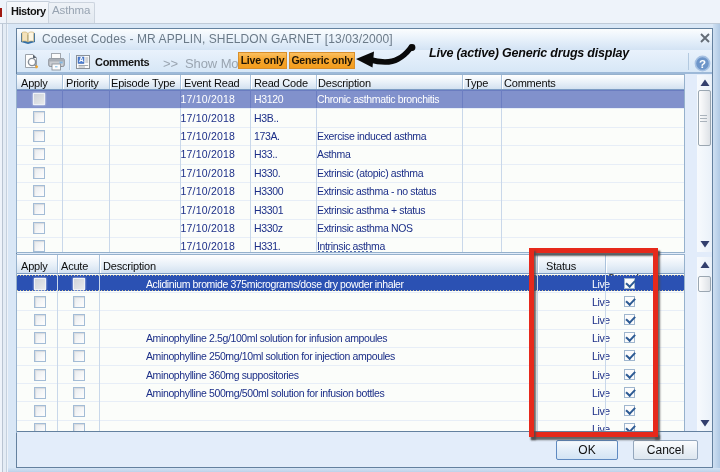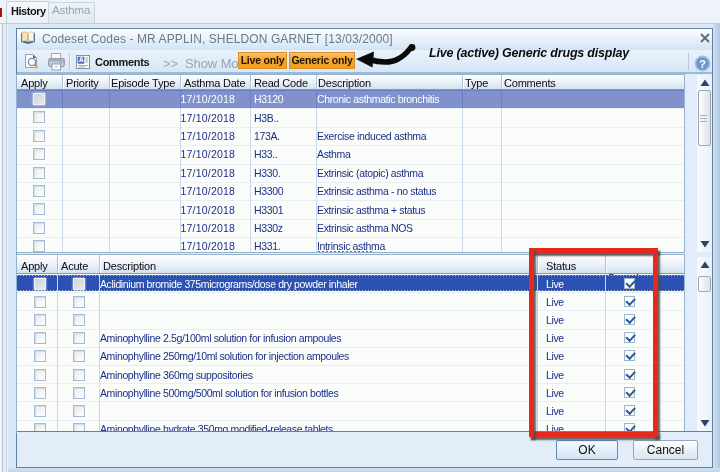--- a/index.html
+++ b/index.html
@@ -7,21 +7,21 @@
 .abs{position:absolute;}
 .cb{position:absolute;width:10px;height:10px;border:1px solid #a3bcd6;
  background:linear-gradient(135deg,#e7eaed 0%,#f6f7f8 60%,#fdfdfd 100%);
  box-shadow:inset 1px 1px 1px #d7dade;}
 .cbk{position:absolute;width:9px;height:9px;border:1px solid #9fb6ce;background:#fcfcfc;}
 .cbsel{position:absolute;width:10px;height:10px;border:1px solid #eef1f6;background:linear-gradient(135deg,#cfd3d9 0%,#dde0e4 60%,#e8eaec 100%);box-shadow:0 0 2px rgba(255,255,255,0.9);}
 .cbk:after{content:"";position:absolute;left:1px;top:1px;width:6.5px;height:3.5px;
  border-left:2px solid #2c5a93;border-bottom:2px solid #2c5a93;transform:rotate(-47deg);}
 .hdrtxt{position:absolute;font-size:11px;color:#0c0c0c;letter-spacing:-0.2px;}
 .celltxt{position:absolute;font-size:10.5px;letter-spacing:-0.35px;color:#1c2f88;white-space:nowrap;}
-.lcell{letter-spacing:-0.38px;}
+.lcell{letter-spacing:-0.38px;margin-left:46px;}
 .dcell{letter-spacing:0.2px;}
 .wtxt{color:#fff;}
 .vline{position:absolute;width:1px;background:#c9d8ea;}
 </style></head><body>
 
 <div class="abs" style="left:0;top:0;width:720px;height:24px;background:#eef3fa;"></div>
 <div class="abs" style="left:0;top:8px;width:2px;height:9px;background:#a01810;"></div>
 <div class="abs" style="left:6px;top:1px;width:42px;height:21px;background:linear-gradient(#f6f8fb,#eaeff5);border:1px solid #c6cfda;border-bottom:none;border-radius:2px 2px 0 0;"></div>
 <div class="abs" style="left:48px;top:2px;width:45px;height:20px;background:linear-gradient(#eef2f7,#e2e8f0);border:1px solid #ccd4de;border-bottom:none;border-radius:2px 2px 0 0;"></div>
 <div class="abs" style="left:11px;top:5px;font-size:11px;font-weight:bold;color:#111;letter-spacing:-0.45px;">History</div>
@@ -88,21 +88,21 @@
 <path d="M16 17.5 C30 21.5 38 21 45 17 C52 13.5 56 8 58 5.5" fill="none" stroke="#0a0a0a" stroke-width="5.5" stroke-linecap="round"></path>
 <circle cx="59" cy="5.5" r="3.4" fill="#0a0a0a"></circle>
 <path d="M3 17 L21 9.5 L19.5 25.5 Z" fill="#0a0a0a"></path>
 </svg>
 <div class="abs" style="left:429px;top:46px;font-size:12.5px;font-weight:bold;font-style:italic;color:#0a0a0a;letter-spacing:-0.2px;">Live (active) Generic drugs display</div>
 <div class="abs" style="left:16px;top:74px;width:669px;height:179px;background:#fbfdfa;border:1px solid #96b1cc;box-sizing:border-box;"></div>
 <div class="abs" style="left:17px;top:75px;width:667px;height:15px;background:linear-gradient(#ffffff,#e8f0f8 55%,#d3e1f0);border-bottom:1px solid #7d9cc4;box-sizing:border-box;"></div>
 <div class="hdrtxt" style="left:21px;top:77px;">Apply</div>
 <div class="hdrtxt" style="left:66px;top:77px;">Priority</div>
 <div class="hdrtxt" style="left:111px;top:77px;">Episode Type</div>
-<div class="hdrtxt" style="left:184px;top:77px;">Asthma Date</div>
+<div class="hdrtxt" style="left:184px;top:77px;">Event Read</div>
 <div class="hdrtxt" style="left:254px;top:77px;">Read Code</div>
 <div class="hdrtxt" style="left:318px;top:77px;">Description</div>
 <div class="hdrtxt" style="left:465px;top:77px;">Type</div>
 <div class="hdrtxt" style="left:504px;top:77px;">Comments</div>
 <div class="abs" style="left:62px;top:75px;width:1px;height:14px;background:#aac2dc;"></div>
 <div class="abs" style="left:63px;top:75px;width:1px;height:14px;background:#ffffff;"></div>
 <div class="abs" style="left:109px;top:75px;width:1px;height:14px;background:#aac2dc;"></div>
 <div class="abs" style="left:110px;top:75px;width:1px;height:14px;background:#ffffff;"></div>
 <div class="abs" style="left:180px;top:75px;width:1px;height:14px;background:#aac2dc;"></div>
 <div class="abs" style="left:181px;top:75px;width:1px;height:14px;background:#ffffff;"></div>
@@ -244,21 +244,20 @@
 <div class="celltxt lcell " style="left:529px;top:112.8px;">Live</div>
 <div class="cb" style="left:17px;top:112.8px;"></div>
 <div class="cb" style="left:56px;top:112.8px;"></div>
 <div class="cbk" style="left:607px;top:112.8px;"></div>
 <div class="abs" style="left:0;top:127.4px;width:100%;height:1px;background:#e7eef7;"></div>
 <div class="celltxt lcell " style="left:529px;top:131.0px;">Live</div>
 <div class="cb" style="left:17px;top:131.0px;"></div>
 <div class="cb" style="left:56px;top:131.0px;"></div>
 <div class="cbk" style="left:607px;top:131.0px;"></div>
 <div class="abs" style="left:0;top:145.6px;width:100%;height:1px;background:#e7eef7;"></div>
-<div class="celltxt lcell " style="left:83px;top:149.2px;">Aminophylline hydrate 350mg modified-release tablets</div>
 <div class="celltxt lcell " style="left:529px;top:149.2px;">Live</div>
 <div class="cb" style="left:17px;top:149.2px;"></div>
 <div class="cb" style="left:56px;top:149.2px;"></div>
 <div class="cbk" style="left:607px;top:149.2px;"></div>
 
 <div class="vline" style="left:40px;top:0;height:100%;"></div>
 <div class="vline" style="left:82px;top:0;height:100%;"></div>
 <div class="vline" style="left:520px;top:0;height:100%;"></div>
 <div class="vline" style="left:588px;top:0;height:100%;"></div>
 </div>

